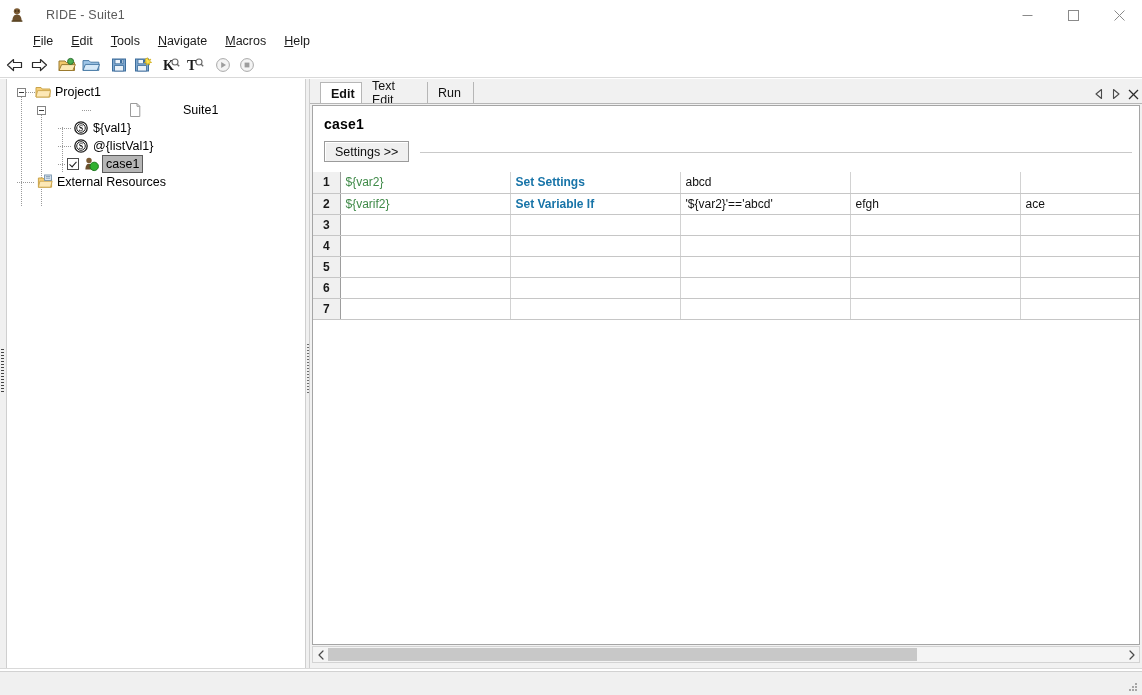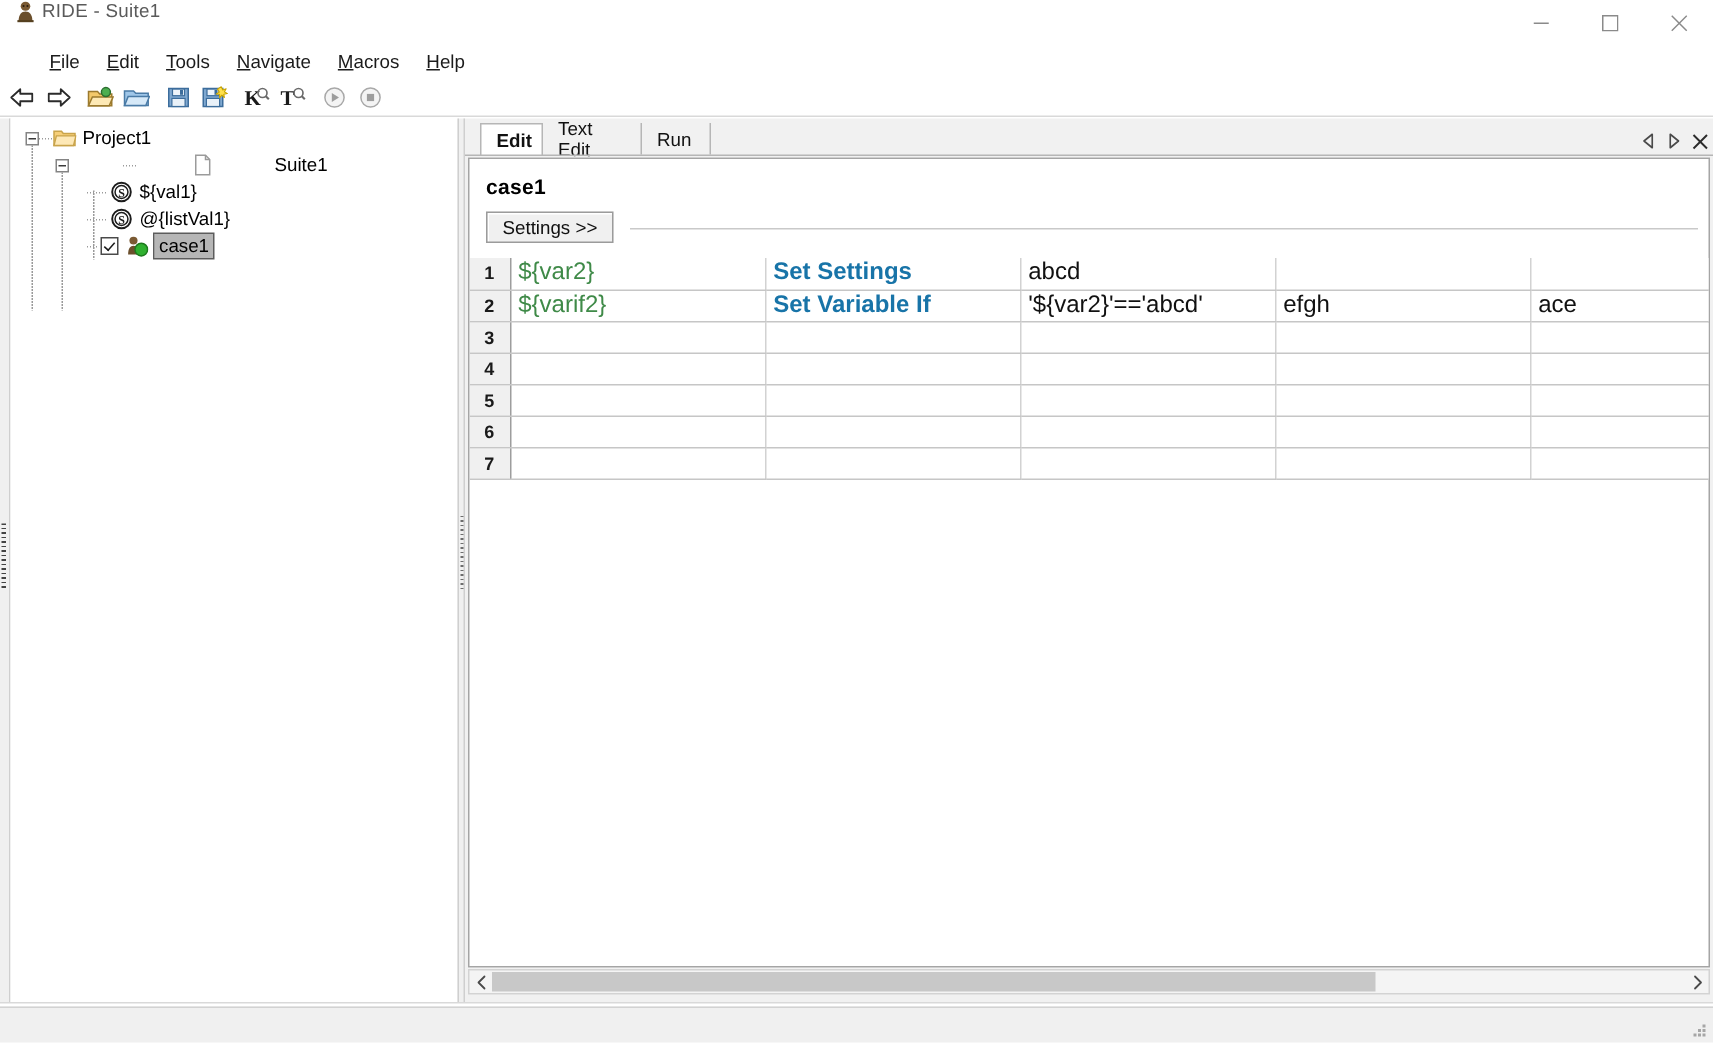--- a/index.html
+++ b/index.html
@@ -23,21 +23,22 @@
     left: 0; top: 0;
     width: 1142px; height: 30px;
     background: #ffffff;
     border-bottom: 1px solid #e8e8e8;
   }
   .title-left {
     position: absolute;
     left: 9px; top: 0;
     height: 30px;
     display: flex;
-    gap: 3px;
+    align-items: center;
+    gap: 21px;
   }
   .app-icon {
     width: 16px; height: 16px;
     position: relative;
   }
   .title-text {
     font-size: 12.5px;
     color: #5a5a5a;
     letter-spacing: .2px;
   }
@@ -327,21 +328,21 @@
     left: 0; top: 66px;
     width: 828px;
   }
   table.g {
     border-collapse: collapse;
     width: 828px;
     table-layout: fixed;
   }
   table.g td {
     height: 21px;
-    font-size: 16px;
+    font-size: 12px;
     padding: 0 0 0 5px;
     border-right: 1px solid #d2d2d2;
     border-bottom: 1px solid #c6c6c6;
     background: #ffffff;
     overflow: hidden;
     white-space: nowrap;
     vertical-align: middle;
     box-sizing: border-box;
   }
   table.g td.rownum {
@@ -601,20 +602,33 @@
         <svg width="16" height="16" viewBox="0 0 16 16">
           <ellipse cx="6" cy="4.4" rx="2.7" ry="2.6" fill="#7a5a33"></ellipse>
           <path d="M2.4 13.6 C2.4 9.6 3.9 7.8 6 7.8 C8.1 7.8 9.6 9.6 9.6 13.6 Z" fill="#6b4f2c"></path>
           <circle cx="11.2" cy="10.4" r="4.2" fill="#2fb02f" stroke="#1d7a1d" stroke-width="1"></circle>
         </svg>
       </span>
       <span class="tlabel sel">case1</span>
     </div>
 
 
+    <div class="trow" style="padding-left:10px;">
+      <span class="dots" style="width:18px;"></span>
+      <span class="ticon" style="margin-left:2px;">
+        <svg width="16" height="16" viewBox="0 0 16 16">
+          <path d="M1.4 4 L6 4 L7.1 5.4 L14.6 5.4 L14.6 13.2 L1.4 13.2 Z" fill="#f6cf79" stroke="#c9a44b" stroke-width="1"></path>
+          <path d="M1.4 13.2 L2.9 7.2 L15.1 7.2 L13.6 13.2 Z" fill="#fde8b6" stroke="#c9a44b" stroke-width=".9"></path>
+          <rect x="7.6" y="1" width="6.8" height="5.4" fill="#e4edf6" stroke="#6f8da8" stroke-width=".9"></rect>
+          <line x1="8.8" y1="2.6" x2="13.2" y2="2.6" stroke="#6f8da8" stroke-width=".8"></line>
+          <line x1="8.8" y1="4.2" x2="13.2" y2="4.2" stroke="#6f8da8" stroke-width=".8"></line>
+        </svg>
+      </span>
+      <span class="tlabel">External Resources</span>
+    </div>
 
   </div>
 </div>
 
 <div class="vsplit"></div>
 
 <div class="notebook">
 
   <div class="tabstrip">
     <div class="tab active" style="left:10px; width:42px;">

